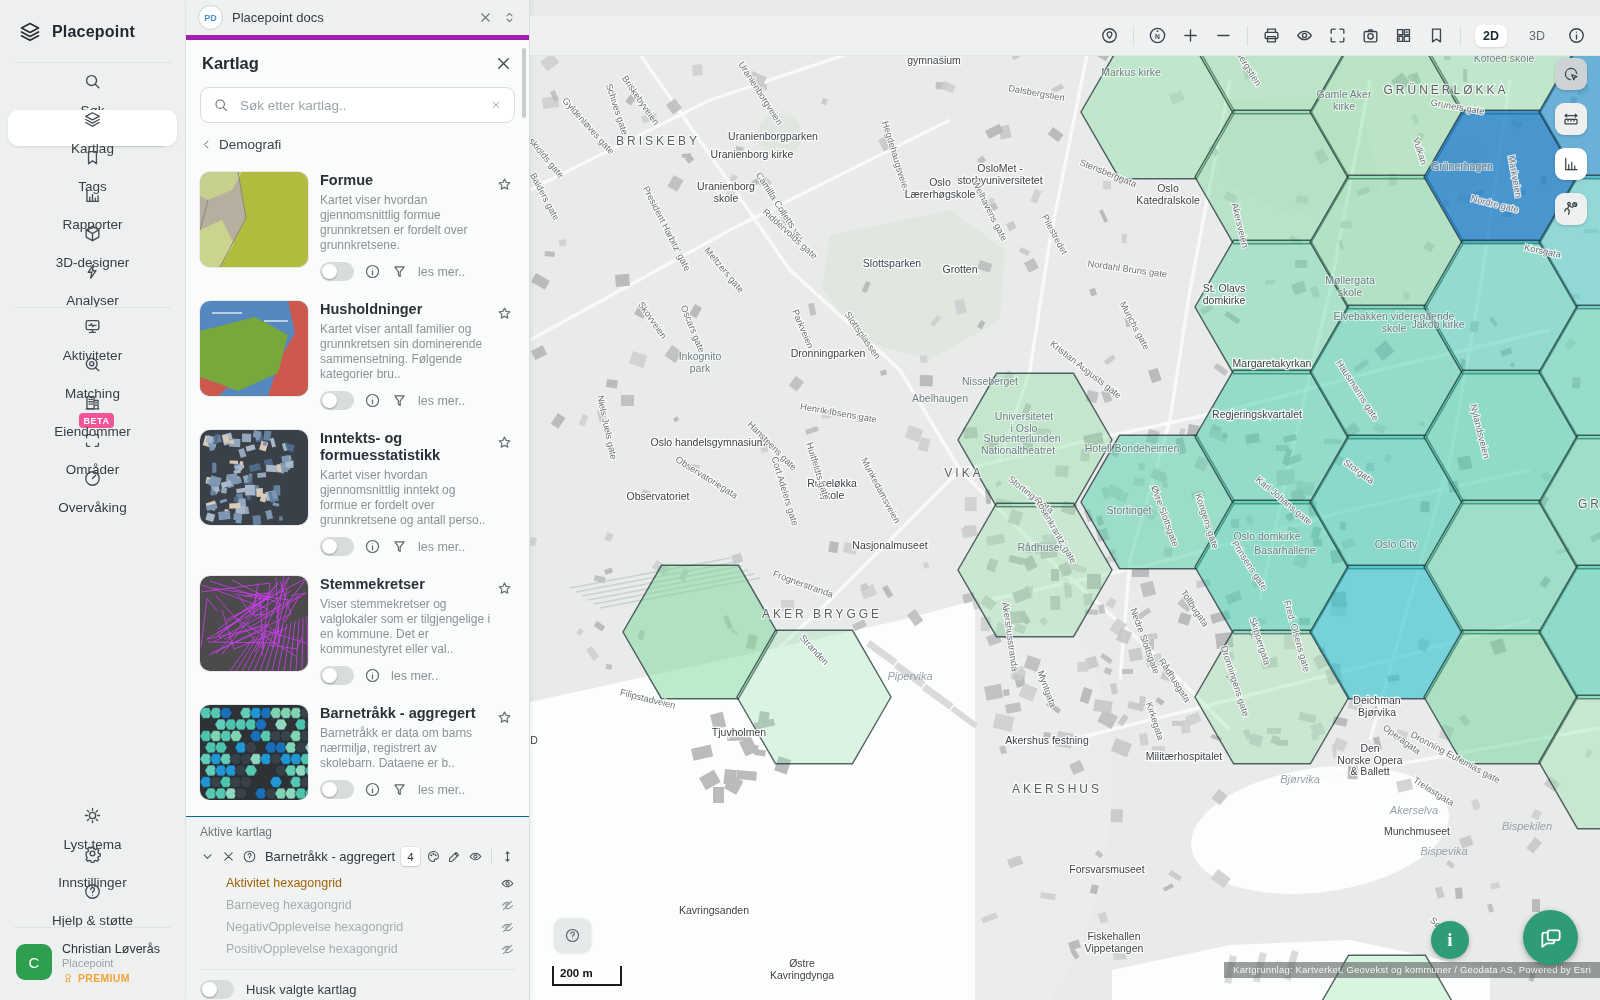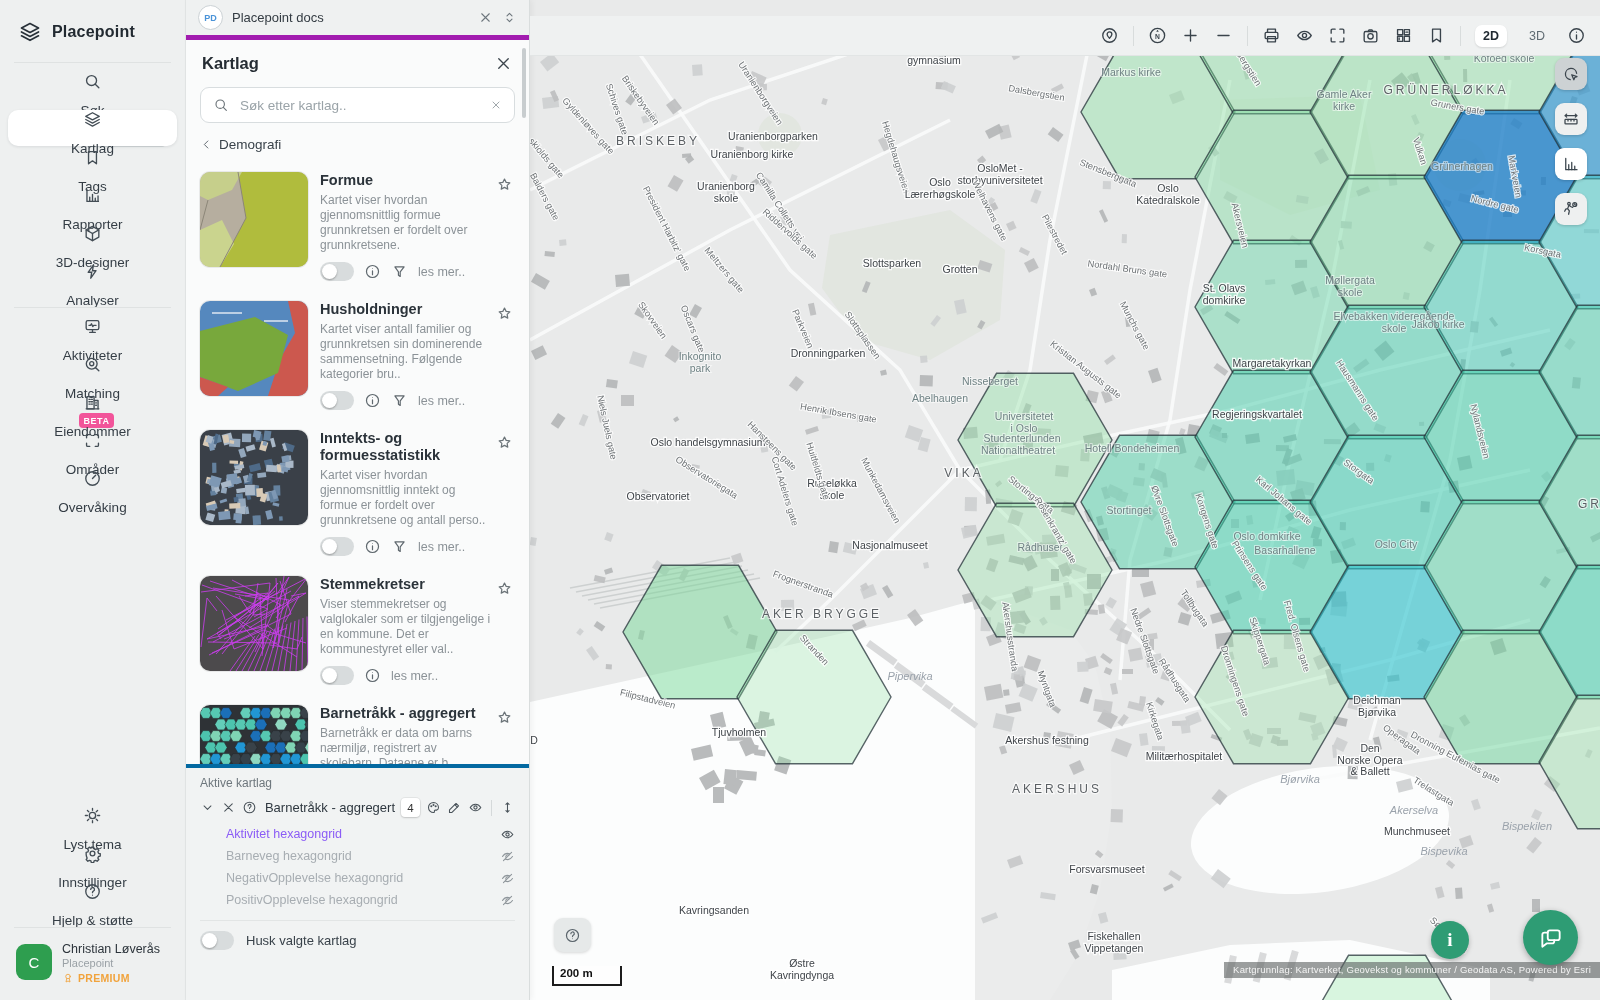--- a/index.html
+++ b/index.html
@@ -54,30 +54,30 @@
   .card-title{font-size:14.5px;font-weight:bold;color:#2b333a;line-height:17px;}
   .card-desc{font-size:12px;color:#8b9297;line-height:15px;margin-top:4px;}
   .card-controls{display:flex;align-items:center;gap:10px;margin-top:9px;}
   .cicon{width:17px;height:17px;color:#5f686e;cursor:pointer;}
   .lesmer{font-size:12.5px;color:#8b9297;cursor:pointer;}
   .star{position:absolute;top:14px;right:2px;width:17px;height:17px;color:#6b7378;cursor:pointer;}
   .toggle{width:34px;height:19px;border-radius:10px;background:#d8dcdd;position:relative;cursor:pointer;flex:0 0 34px;display:inline-block;}
   .toggle::after{content:"";position:absolute;width:15px;height:15px;border-radius:50%;background:#fff;top:2px;left:2px;box-shadow:0 1px 2px rgba(0,0,0,.3);}
   .panel-scrollbar{position:absolute;top:48px;right:3px;width:4px;height:70px;border-radius:2px;background:#c8cdcf;}
 
-  .active-section{position:absolute;bottom:0;left:0;right:0;height:236px;background:#f1f3f3;border-top:4px solid #0369a1;padding:8px 14px 0 14px;}
+  .active-section{position:absolute;bottom:0;left:0;right:0;height:184px;background:#f1f3f3;border-top:1px solid #0369a1;padding:8px 14px 0 14px;}
   .as-heading{font-size:12px;color:#6d767c;margin-bottom:8px;}
   .as-mainrow{display:flex;align-items:center;gap:6px;}
   .as-mainrow .ic{width:15px;height:15px;color:#4a535a;cursor:pointer;}
   .as-title{font-size:13px;color:#2f3840;margin-left:2px;flex:1;white-space:nowrap;}
   .count-badge{background:#fff;border-radius:4px;min-width:19px;height:19px;font-size:11.5px;color:#333;display:flex;align-items:center;justify-content:center;box-shadow:0 0 0 1px rgba(0,0,0,.05),0 1px 2px rgba(0,0,0,.15);}
   .as-sep{width:1px;height:16px;background:#d5d9da;margin:0 2px;}
   .sublayers{margin:6px 0 0 26px;}
   .sublayer{display:flex;align-items:center;height:22px;}
-  .sub-name{font-size:12.5px;color:#8b5cf6;flex:1;}
+  .sub-name{font-size:12.5px;color:#a16207;flex:1;}
   .sublayer.off .sub-name{color:#a7adb2;}
   .sub-eye{width:15px;height:15px;color:#4a535a;cursor:pointer;}
   .sublayer.off .sub-eye{color:#8f969b;}
   .as-toggle-row{display:flex;align-items:center;gap:12px;border-top:1px solid #e2e5e5;margin-top:9px;padding-top:10px;}
   .as-toggle-label{font-size:13px;color:#39424a;}
 
   
   .maparea{flex:1;position:relative;height:100%;overflow:hidden;background:#e9eaea;}
   .map-topbar{position:absolute;top:16px;left:0;right:0;height:40px;background:#eff1f1;border-bottom:1px solid #e2e5e5;display:flex;align-items:center;justify-content:flex-end;gap:14px;padding-right:14px;z-index:20;}
   .tb-ic{width:19px;height:19px;color:#39434b;cursor:pointer;}

